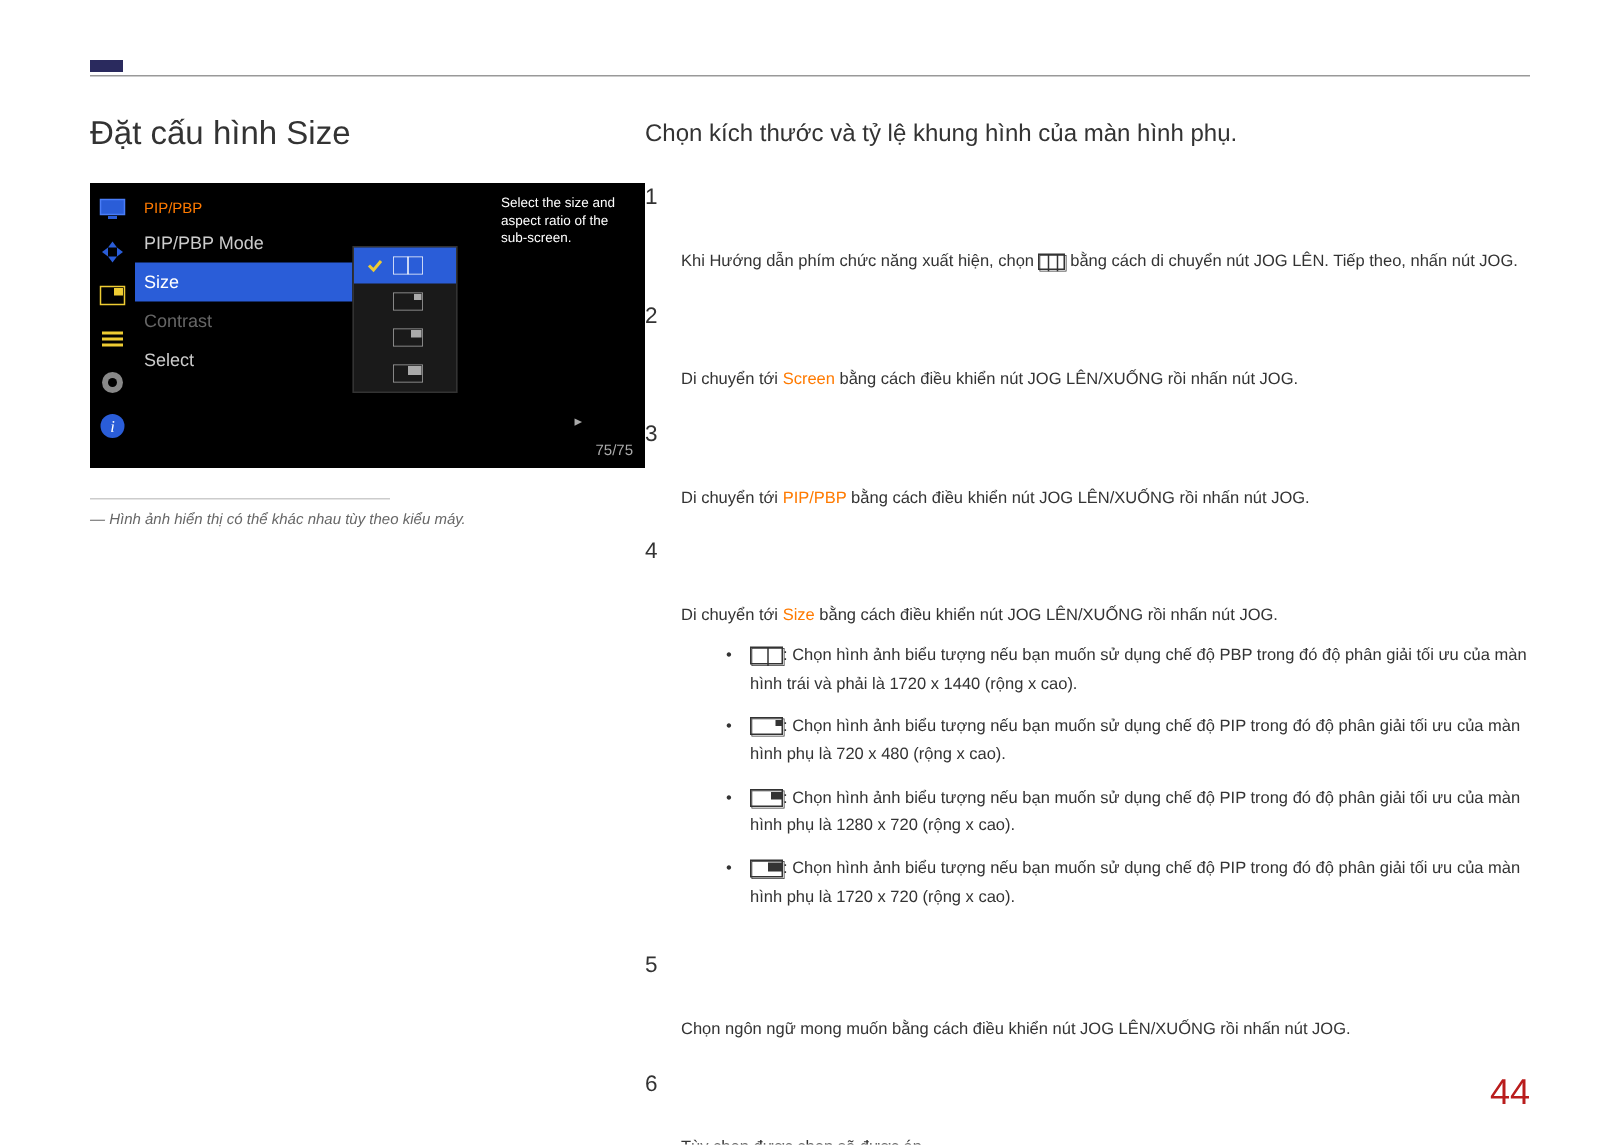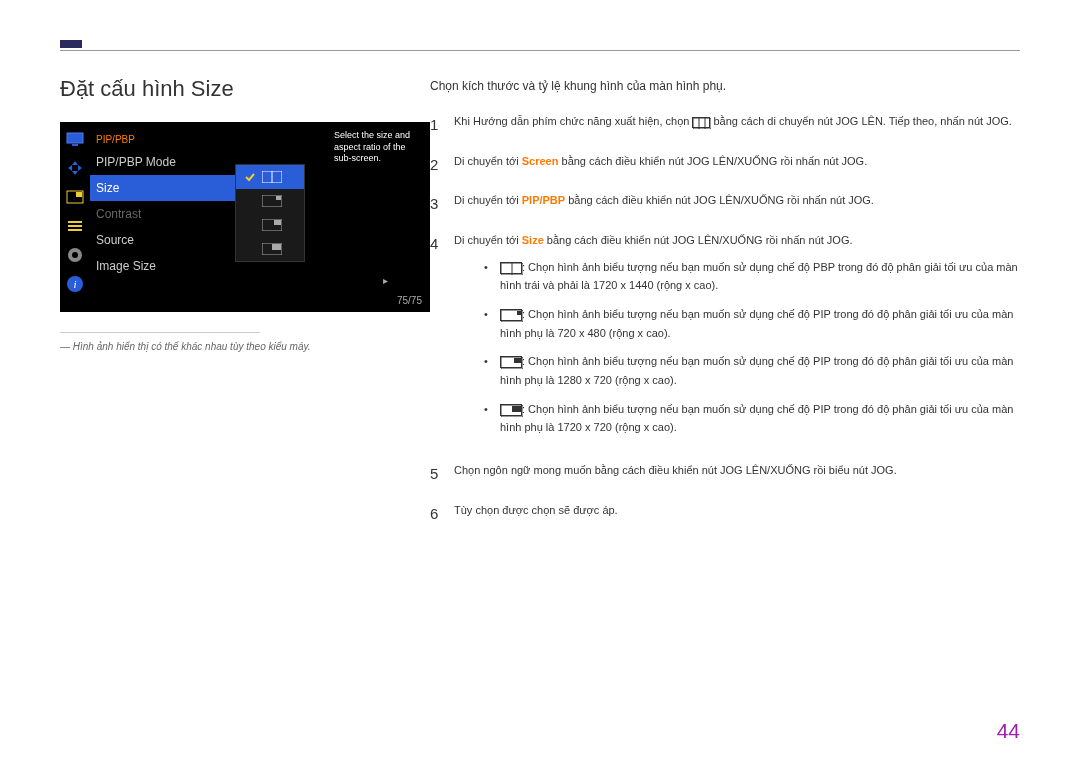--- a/index.html
+++ b/index.html
@@ -132,63 +132,64 @@
       width: 200px;
       margin-top: 20px;
       margin-bottom: 8px;
     }
     .note {
       font-size: 10px;
       color: #666;
       font-style: italic;
     }
     .intro {
-      font-size: 12px;
+      font-size: 16px;
       margin-bottom: 16px;
       color: #333;
     }
     .step {
       display: flex;
       gap: 12px;
       margin-bottom: 14px;
     }
     .step-num {
       font-size: 15px;
       font-weight: normal;
       color: #333;
       width: 12px;
       flex-shrink: 0;
     }
     .step-text {
       flex: 1;
       color: #333;
+      margin-top: 46px;
     }
     .bullet-list {
       margin-left: 30px;
       margin-top: 8px;
     }
     .bullet-item {
       display: flex;
       gap: 8px;
       margin-bottom: 10px;
     }
     .bullet-dot {
       flex-shrink: 0;
       width: 8px;
     }
     .bullet-text {
       flex: 1;
     }
-    .highlight-orange { color: #ff7a00; font-weight: bold; }
+    .highlight-orange { color: #ff7a00; font-weight: normal; }
     .page-num {
       position: absolute;
       bottom: 20px;
       right: 60px;
-      font-size: 21px;
-      color: #a21caf;
+      font-size: 24px;
+      color: #b91c1c;
       text-align: right;
     }
     .icon-box {
       display: inline-block;
       border: 1px solid #333;
       vertical-align: middle;
       position: relative;
     }
   </style>
 </head>
@@ -243,22 +244,21 @@
                 <text x="9" y="13" text-anchor="middle" fill="#fff" font-size="11" font-family="serif" font-style="italic">i</text>
               </svg>
           </div>
         </div>
 
         <div class="osd-menu">
           <div class="osd-menu-header">PIP/PBP</div>
           <div class="osd-menu-item">PIP/PBP Mode</div>
           <div class="osd-menu-item selected">Size</div>
           <div class="osd-menu-item disabled">Contrast</div>
-          <div class="osd-menu-item">Source</div>
-          <div class="osd-menu-item">Image Size</div>
+          <div class="osd-menu-item">Select</div>
         </div>
 
         <div class="osd-right">
           <div class="osd-tooltip">Select the size and aspect ratio of the sub-screen.</div>
           <div class="osd-panel">
             <div class="osd-panel-item selected">
               <svg width="12" height="12" viewBox="0 0 12 12">
                   <polyline points="2,6 5,9 10,3" stroke="#eecc33" stroke-width="2" fill="none"></polyline>
                 </svg>
               <svg width="20" height="12" viewBox="0 0 20 12">
@@ -378,21 +378,21 @@
                     </svg>
                 </span><span>: Chọn hình ảnh biểu tượng nếu bạn muốn sử dụng chế độ PIP trong đó độ phân giải tối ưu của màn hình phụ là 1720 x 720 (rộng x cao).</span>
               </div>
             </div>
           </div>
         </div>
       </div>
 
       <div class="step">
         <div class="step-num">5</div>
-        <div class="step-text">Chọn ngôn ngữ mong muốn bằng cách điều khiển nút JOG LÊN/XUỐNG rồi biểu nút JOG.</div>
+        <div class="step-text">Chọn ngôn ngữ mong muốn bằng cách điều khiển nút JOG LÊN/XUỐNG rồi nhấn nút JOG.</div>
       </div>
 
       <div class="step">
         <div class="step-num">6</div>
         <div class="step-text">Tùy chọn được chọn sẽ được áp.</div>
       </div>
     </div>
   </div>
 
   <div class="page-num">44</div>

